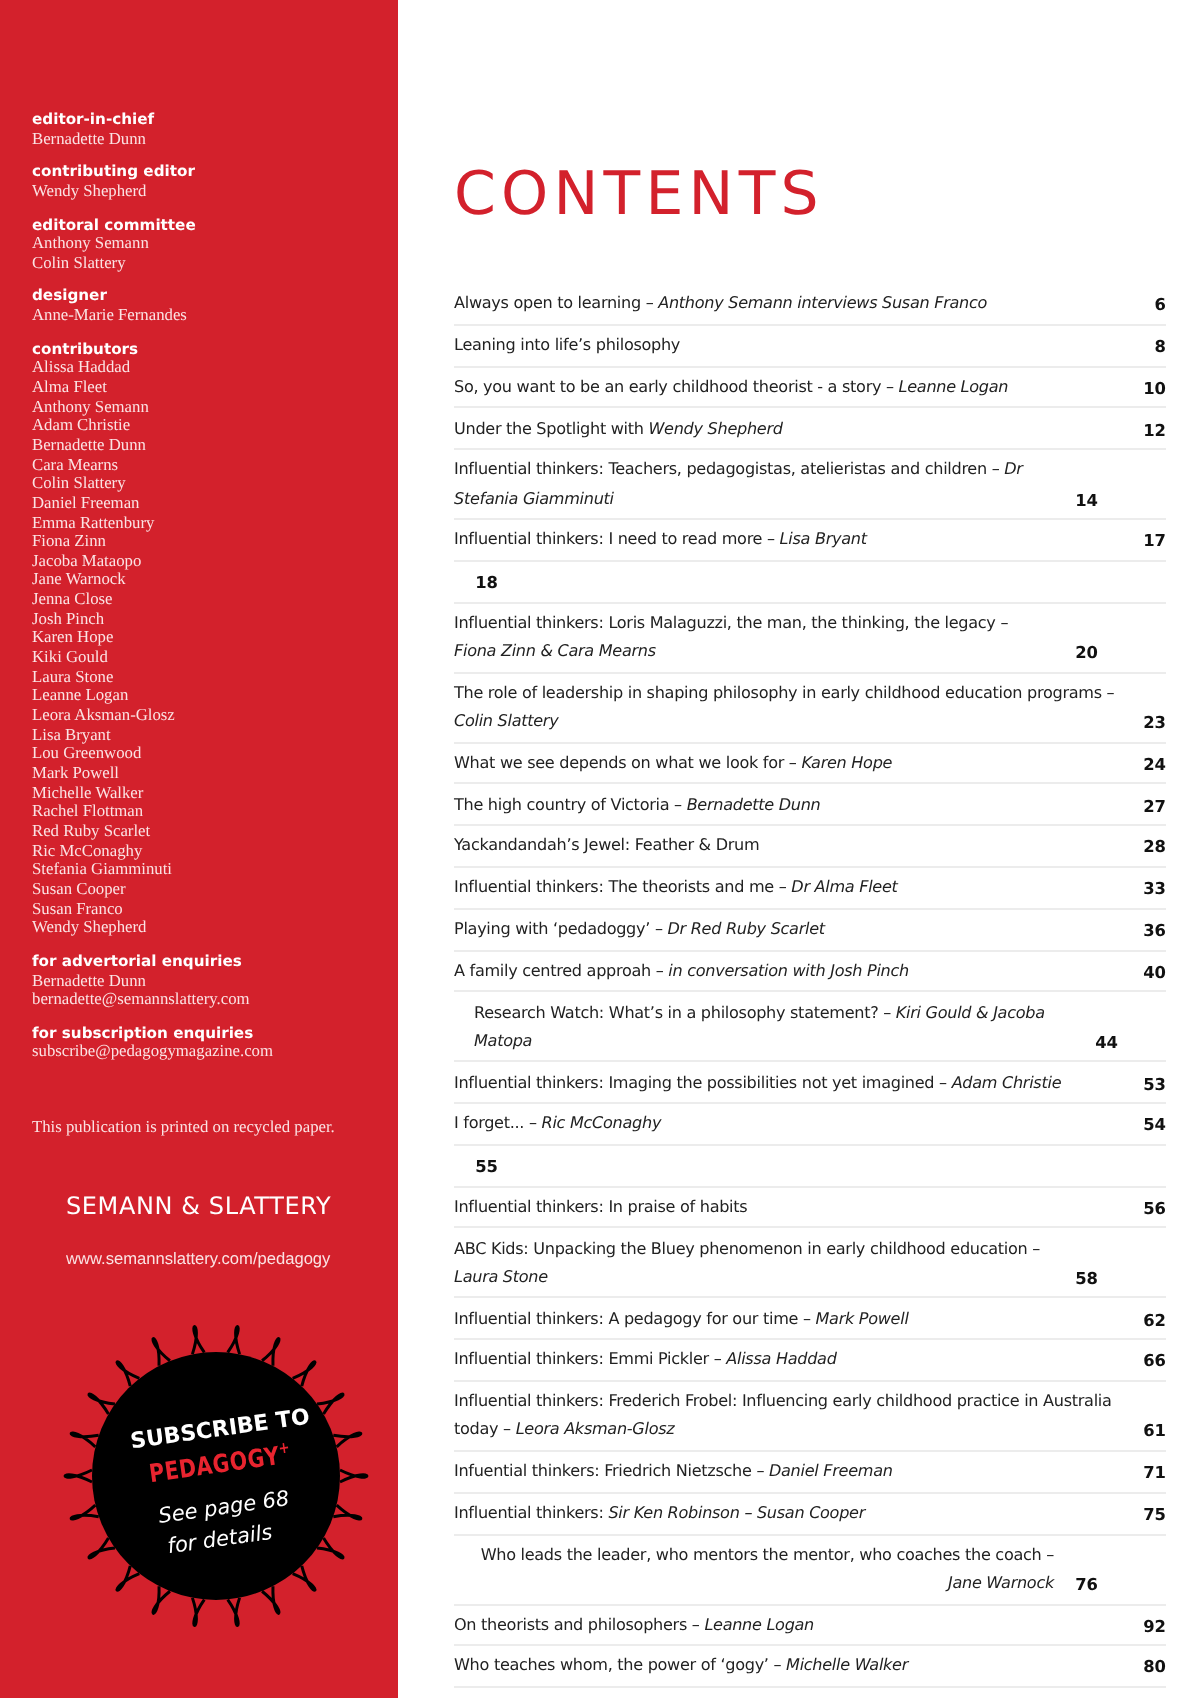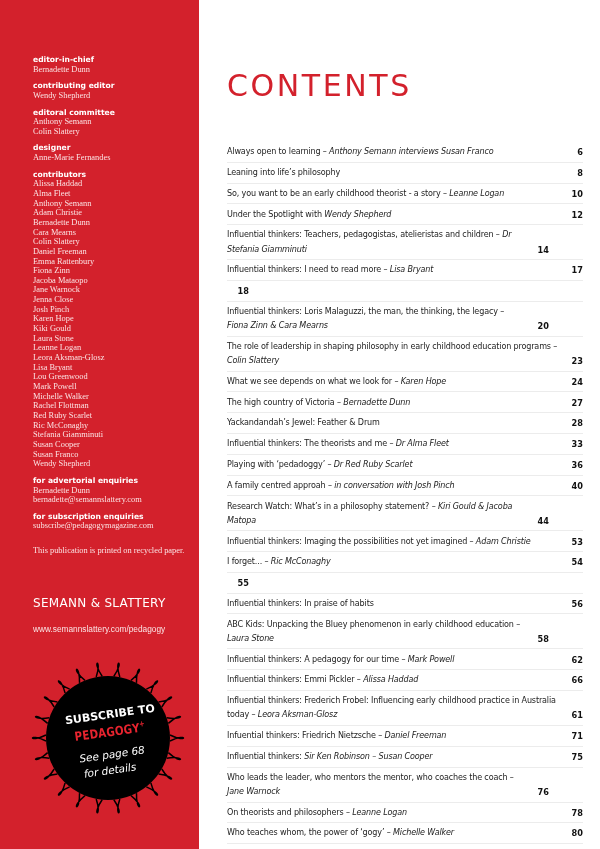--- a/index.html
+++ b/index.html
@@ -5,33 +5,33 @@
     html, body { margin: 0; padding: 0; }
     body {
       width: 600px; height: 849px; position: relative; overflow: hidden;
       background: #ffffff;
       font-family: "Liberation Sans", sans-serif;
     }
     .sidebar {
       position: absolute; left: 0; top: 0; width: 199px; height: 849px;
       background: #d3212c; color: #ffffff;
     }
-    .credits { position: absolute; left: 33px; top: 55px; width: 165px; }
+    .credits { position: absolute; left: 16px; top: 55px; width: 165px; }
     .credit-group { margin-bottom: 7px; }
     .credit-head {
       font-family: "DejaVu Sans", sans-serif; font-weight: bold;
       font-size: 7.6px; line-height: 9.6px; color: #ffffff;
     }
     .credit-line {
       font-family: "Liberation Serif", serif; font-size: 8.4px; line-height: 9.65px;
       color: #fbe3e4; white-space: nowrap;
     }
     .print-note {
       font-family: "Liberation Serif", serif; font-size: 8.4px; line-height: 9.8px;
-      color: #fbe3e4; margin-top: 15px;
+      color: #fbe3e4; margin-top: 28px;
     }
     .brand {
       position: absolute; left: 33px; top: 596px;
       font-family: "DejaVu Sans", sans-serif; font-size: 12px; letter-spacing: 0.3px;
       color: #ffffff;
     }
     .brand-url {
       position: absolute; left: 33px; top: 624px;
       font-family: Liberation Sans, sans-serif; font-size: 8.3px; color: #fbe3e4;
     }
@@ -55,21 +55,21 @@
     .badge-line2 sup { font-size: 8px; }
     .badge-line3, .badge-line4 {
       position: absolute; width: 120px;
       font-family: "DejaVu Sans", sans-serif; font-style: italic; font-size: 10.5px;
       color: #ffffff; transform: rotate(-8deg);
     }
     .badge-line3 { left: 30px; top: 100px; }
     .badge-line4 { left: 28px; top: 116px; }
 
     .title {
-      position: absolute; left: 227px; top: 68px;
+      position: absolute; left: 227px; top: 80px;
       font-family: "DejaVu Sans", sans-serif; font-size: 30px; letter-spacing: 2.6px;
       color: #d3212c; font-weight: normal;
     }
     .toc { position: absolute; left: 227px; top: 142px; width: 356px; }
     .toc-row {
       display: flex; align-items: flex-end; border-bottom: 0.5px solid #ececec;
       padding: 3.2px 0 2.4px 0;
     }
     .toc-text {
       flex: 1; font-family: "DejaVu Sans", sans-serif; font-size: 8.05px; line-height: 14.2px;
@@ -245,21 +245,21 @@
     </div>
     <div class="toc-row">
       <div class="toc-text"><span>Playing with ‘pedadoggy’ – </span><em>Dr Red Ruby Scarlet</em></div>
       <div class="toc-page">36</div>
     </div>
     <div class="toc-row">
       <div class="toc-text"><span>A family centred approah – </span><em>in conversation with Josh Pinch</em></div>
       <div class="toc-page">40</div>
     </div>
     <div class="toc-row">
-      <div class="toc-text" style="max-width: 300px;"><span>Research Watch: What’s in a philosophy statement? – </span><em>Kiri Gould &amp; Jacoba Matopa</em></div>
+      <div class="toc-text" style="max-width: 300px; margin-left: 10px;"><span>Research Watch: What’s in a philosophy statement? – </span><em>Kiri Gould &amp; Jacoba Matopa</em></div>
       <div class="toc-page">44</div>
     </div>
     <div class="toc-row">
       <div class="toc-text"><span>Influential thinkers: Imaging the possibilities not yet imagined – </span><em>Adam Christie</em></div>
       <div class="toc-page">53</div>
     </div>
     <div class="toc-row">
       <div class="toc-text"><span>I forget... – </span><em>Ric McConaghy</em></div>
       <div class="toc-page">54</div>
     </div>
@@ -288,26 +288,26 @@
     </div>
     <div class="toc-row">
       <div class="toc-text"><span>Infuential thinkers: Friedrich Nietzsche – </span><em>Daniel Freeman</em></div>
       <div class="toc-page">71</div>
     </div>
     <div class="toc-row">
       <div class="toc-text"><span>Influential thinkers: </span><em>Sir Ken Robinson – Susan Cooper</em></div>
       <div class="toc-page">75</div>
     </div>
     <div class="toc-row">
-      <div class="toc-text" style="max-width: 300px;"><span>Who leads the leader, who mentors the mentor, who coaches the coach – </span><em>Jane Warnock</em></div>
+      <div class="toc-text" style="max-width: 300px; text-align: right;"><span>Who leads the leader, who mentors the mentor, who coaches the coach – </span><em>Jane Warnock</em></div>
       <div class="toc-page">76</div>
     </div>
     <div class="toc-row">
       <div class="toc-text"><span>On theorists and philosophers – </span><em>Leanne Logan</em></div>
-      <div class="toc-page">78</div>
+      <div class="toc-page">92</div>
     </div>
     <div class="toc-row">
       <div class="toc-text"><span>Who teaches whom, the power of ‘gogy’ – </span><em>Michelle Walker</em></div>
       <div class="toc-page">80</div>
     </div>
     <div class="toc-row">
       <div class="toc-text"></div>
       <div class="toc-page">82</div>
     </div>
   </div>

